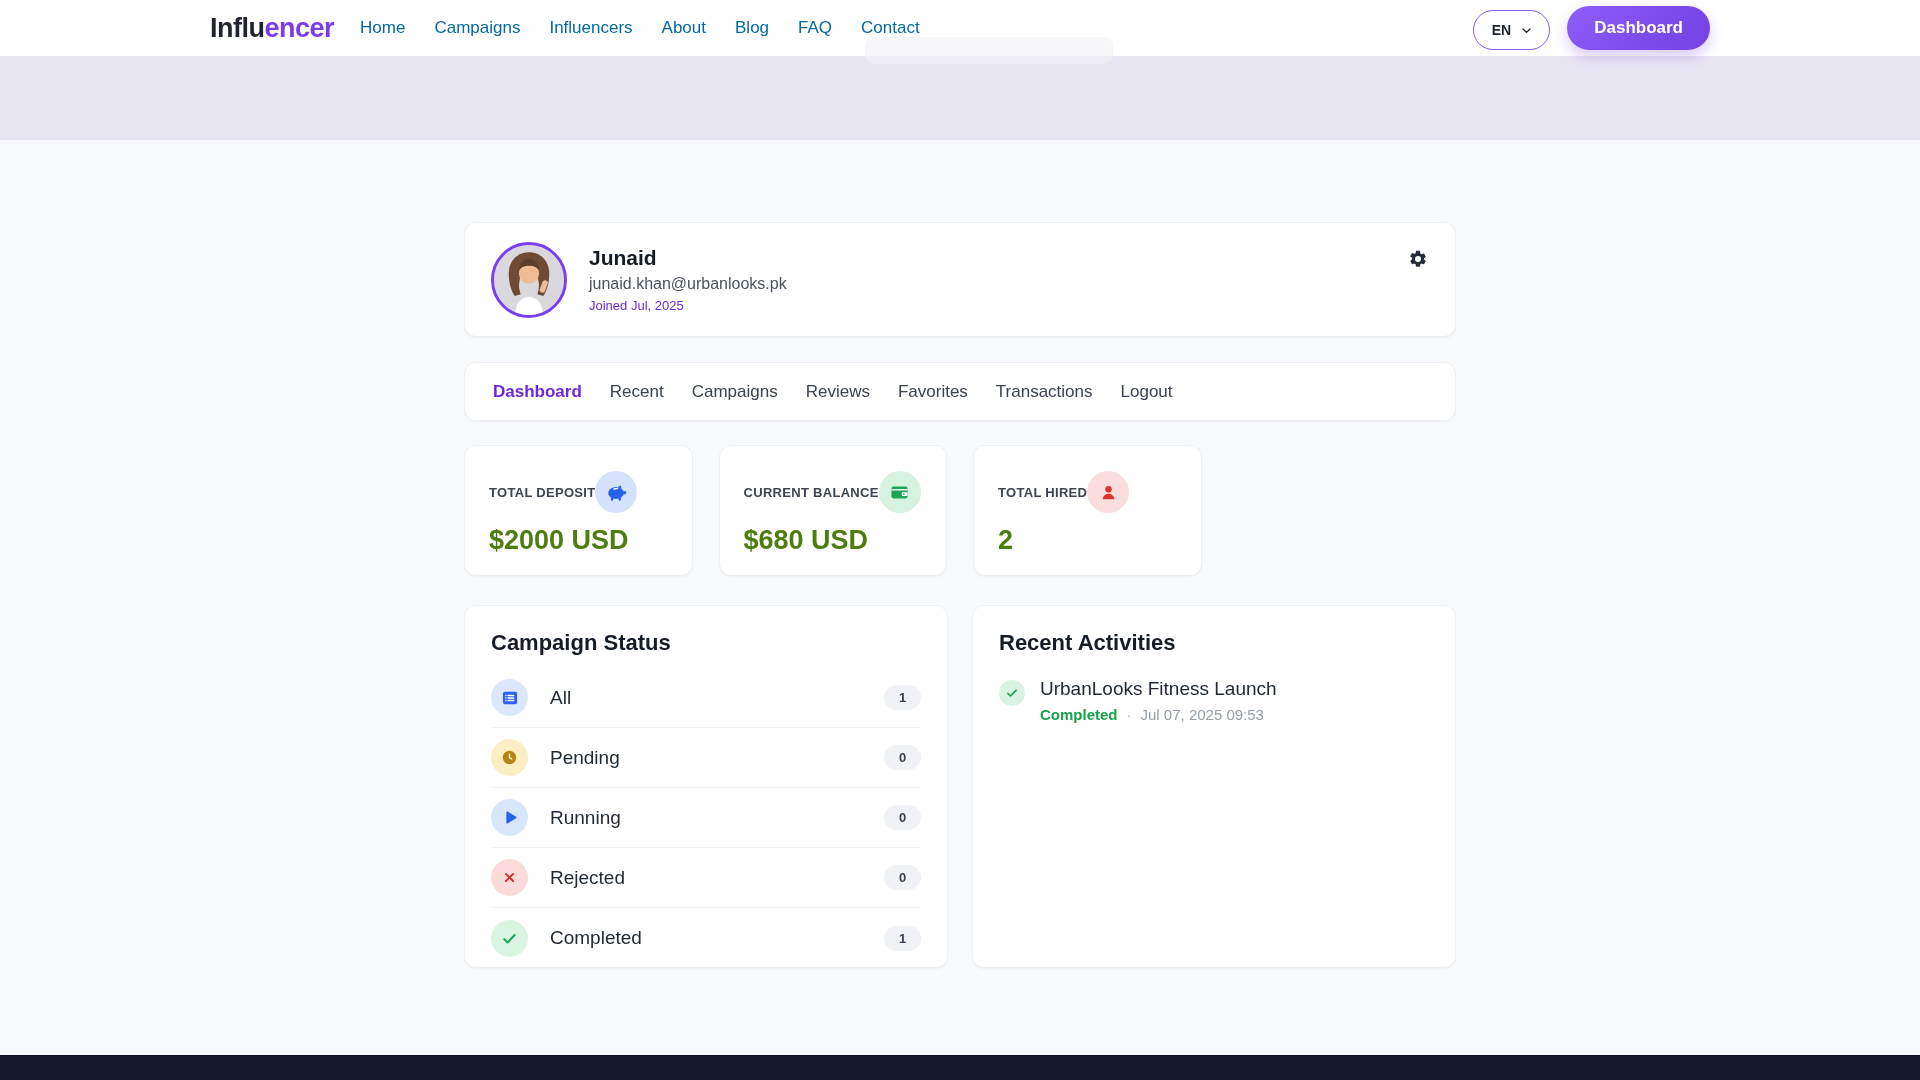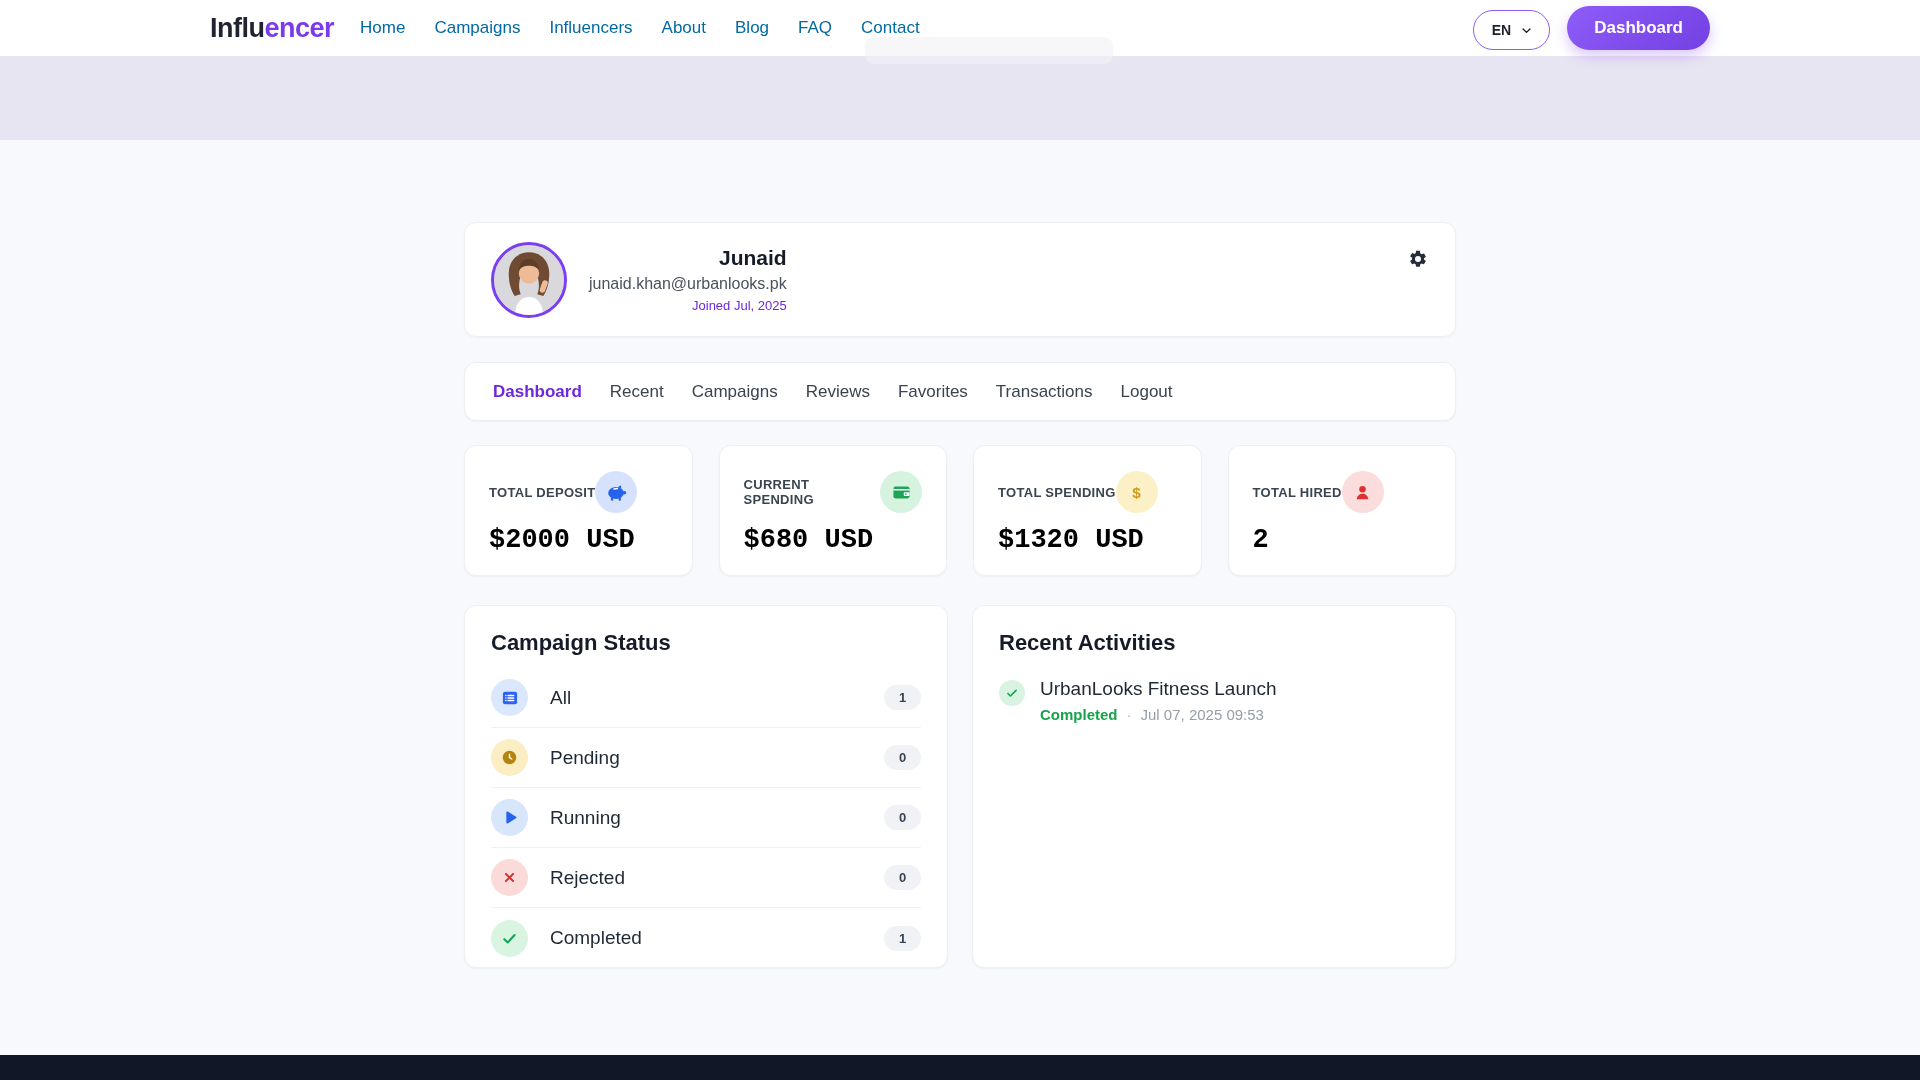--- a/index.html
+++ b/index.html
@@ -31,38 +31,38 @@
 
   
   .container { width:992px; margin:0 auto; }
   .card { background:#ffffff; border:1px solid #edeff3; border-radius:12px; box-shadow:0 1px 2px rgba(16,24,40,.04); }
 
   
   .profile-card { margin-top:82px; height:115px; display:flex; align-items:center; padding:0 26px; position:relative; }
   .avatar { width:76px; height:76px; border-radius:50%; border:3px solid #7b3ff2; overflow:hidden;
     background:#d8d8dd; flex:0 0 auto; }
   .avatar svg { display:block; width:70px; height:70px; }
-  .profile-info { margin-left:22px;text-align:right; }
+  .profile-info { margin-left:22px; }
   .profile-name { font-size:21px; font-weight:800; color:#151c28; }
   .profile-email { font-size:16px; color:#49535f; margin-top:5px; }
   .profile-joined { font-size:13px; color:#6d28d9; margin-top:5px; }
   .gear-btn { position:absolute; top:26px; right:27px; background:none; border:none; cursor:pointer; line-height:0; }
 
   
   .tabs-card { margin-top:25px; height:59px; display:flex; align-items:center; gap:28px; padding:0 28px; }
   .tab { font-size:17px; font-weight:500; color:#3a4350; cursor:pointer; white-space:nowrap; }
   .tab.active { color:#6d28d9; font-weight:600; }
 
   
   .stats-row { margin-top:24px; display:grid; grid-template-columns:repeat(4,1fr); gap:26px; }
   .stat-card { height:131px; padding:25px 24px; }
   .stat-head { display:flex; align-items:center; }
   .stat-label { font-size:13px; font-weight:700; color:#3b4552; letter-spacing:.3px; }
   .icon-circle { width:42px; height:42px; border-radius:50%; display:flex; align-items:center; justify-content:center; flex:0 0 auto; }
-  .stat-value { margin-top:12px; font-size:27px; font-weight:800; color:#000000;font-family:Liberation Mono, monospace; }
+  .stat-value { margin-top:12px; font-size:27px; font-weight:800; color:#4d7c0f; }
   .bg-blue   { background:#d6e2fc; }
   .bg-green  { background:#d6f3e0; }
   .bg-yellow { background:#fbf0c6; }
   .bg-red    { background:#fbdddd; }
 
   
   .bottom-row { margin-top:29px; display:flex; gap:24px; }
   .status-card { width:484px; height:363px; padding:24px 26px 12px; }
   .activities-card { flex:1; height:363px; padding:24px 26px; }
   .card-title { font-size:22px; font-weight:800; color:#151c28; }
@@ -172,44 +172,33 @@
               </g>
               <rect x="8.6" y="7.4" width="5.2" height="1.5" rx=".75" fill="#fff" transform="rotate(-8 11.2 8.1)"></rect>
             </svg>
         </span>
       </div>
       <div class="stat-value">$2000 USD</div>
     </div>
 
     <div class="card stat-card">
       <div class="stat-head">
-        <span class="stat-label">CURRENT SPENDING</span>
+        <span class="stat-label">CURRENT BALANCE</span>
         <span class="icon-circle bg-green">
           <svg viewBox="0 0 24 24" width="21" height="21">
               <rect x="2.8" y="5.2" width="18.4" height="13.6" rx="2.4" fill="#1ea457"></rect>
               <rect x="2.8" y="8.1" width="18.4" height="1.6" fill="#fff"></rect>
               <rect x="14.6" y="11.8" width="6.6" height="4.2" rx="1.2" fill="#fff"></rect>
               <circle cx="17" cy="13.9" r="0.95" fill="#1ea457"></circle>
             </svg>
         </span>
       </div>
       <div class="stat-value">$680 USD</div>
     </div>
 
-    <div class="card stat-card">
-      <div class="stat-head">
-        <span class="stat-label">TOTAL SPENDING</span>
-        <span class="icon-circle bg-yellow">
-          <svg viewBox="0 0 24 24" width="23" height="23">
-              <text x="12" y="17.5" text-anchor="middle" font-size="16" font-weight="700" fill="#cf9a1c" font-family="inherit">$</text>
-            </svg>
-        </span>
-      </div>
-      <div class="stat-value">$1320 USD</div>
-    </div>
 
     <div class="card stat-card">
       <div class="stat-head">
         <span class="stat-label">TOTAL HIRED</span>
         <span class="icon-circle bg-red">
           <svg viewBox="0 0 24 24" width="21" height="21">
               <circle cx="12" cy="8.2" r="3.7" fill="#e03131"></circle>
               <path d="M5.4 19.6c.4-3.9 3.1-6.1 6.6-6.1s6.2 2.2 6.6 6.1z" fill="#e03131"></path>
             </svg>
         </span>

